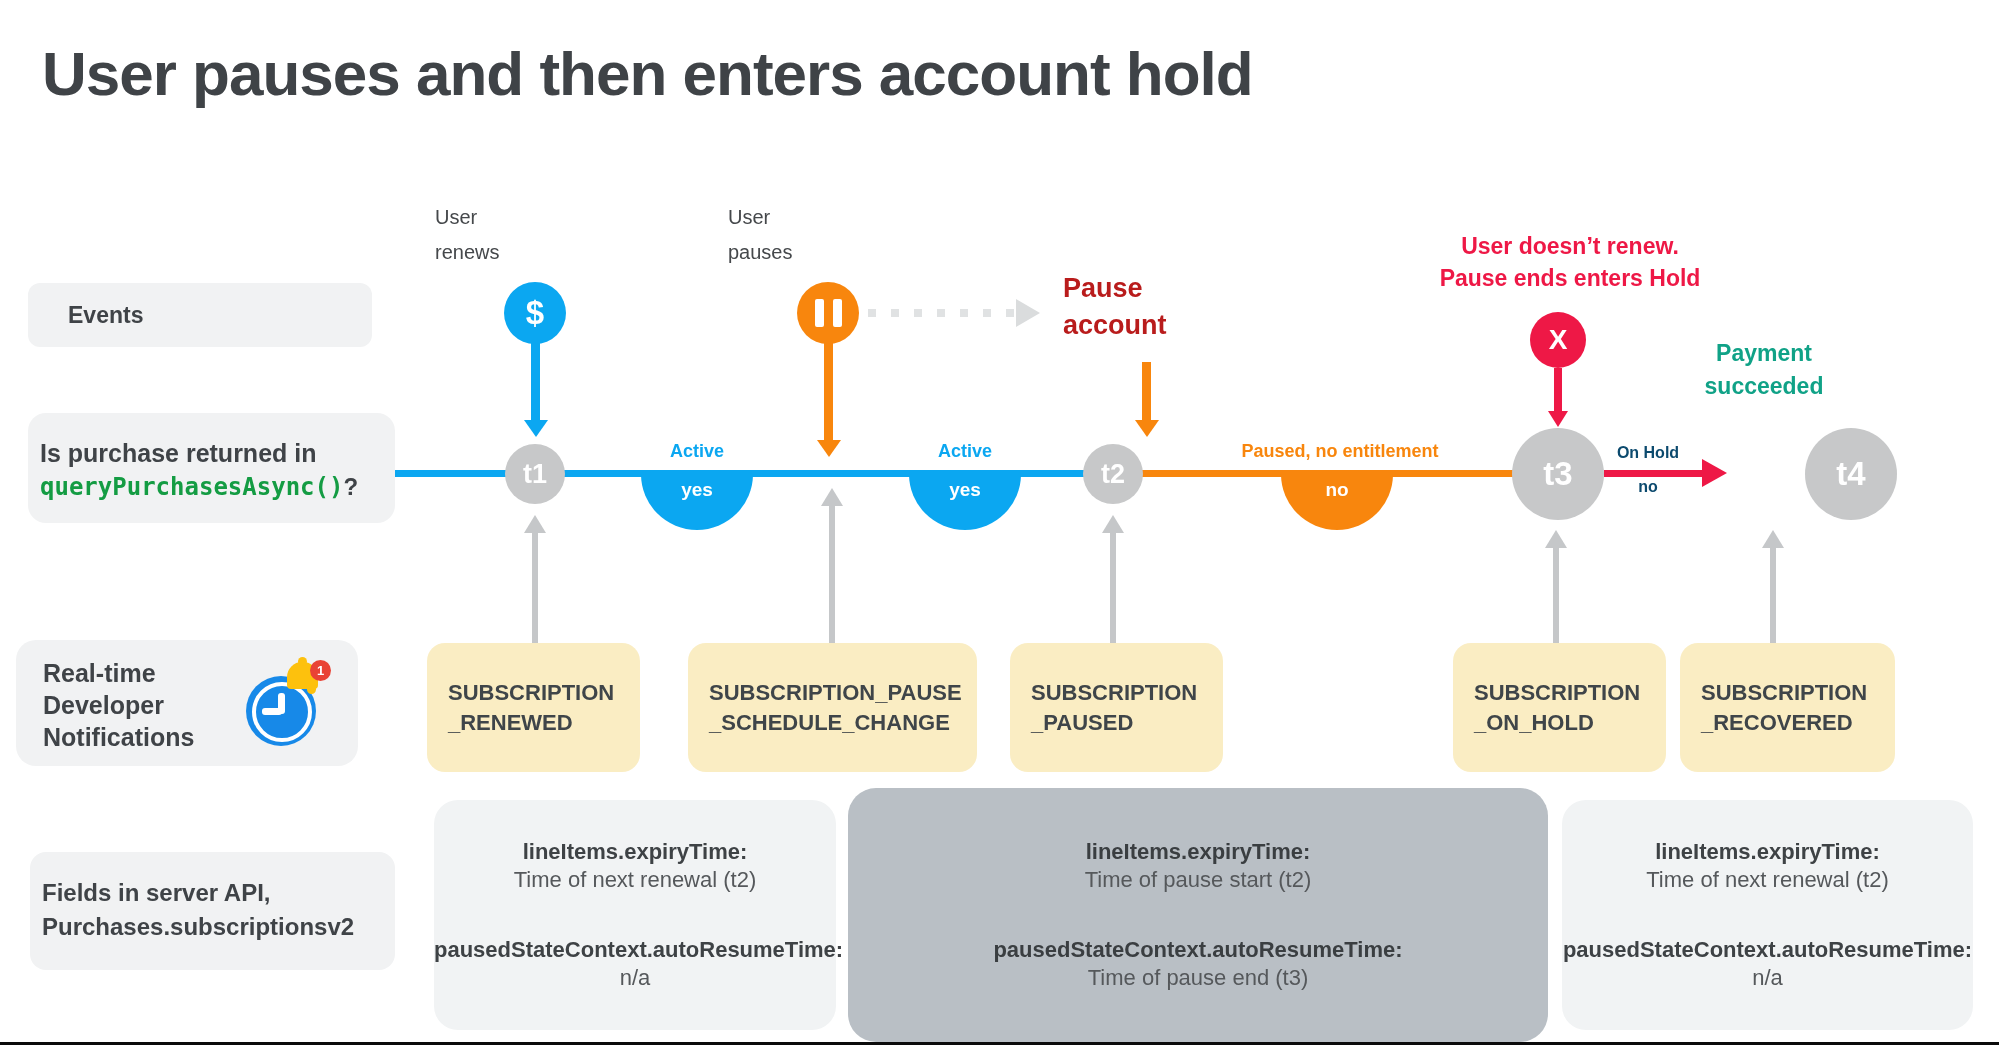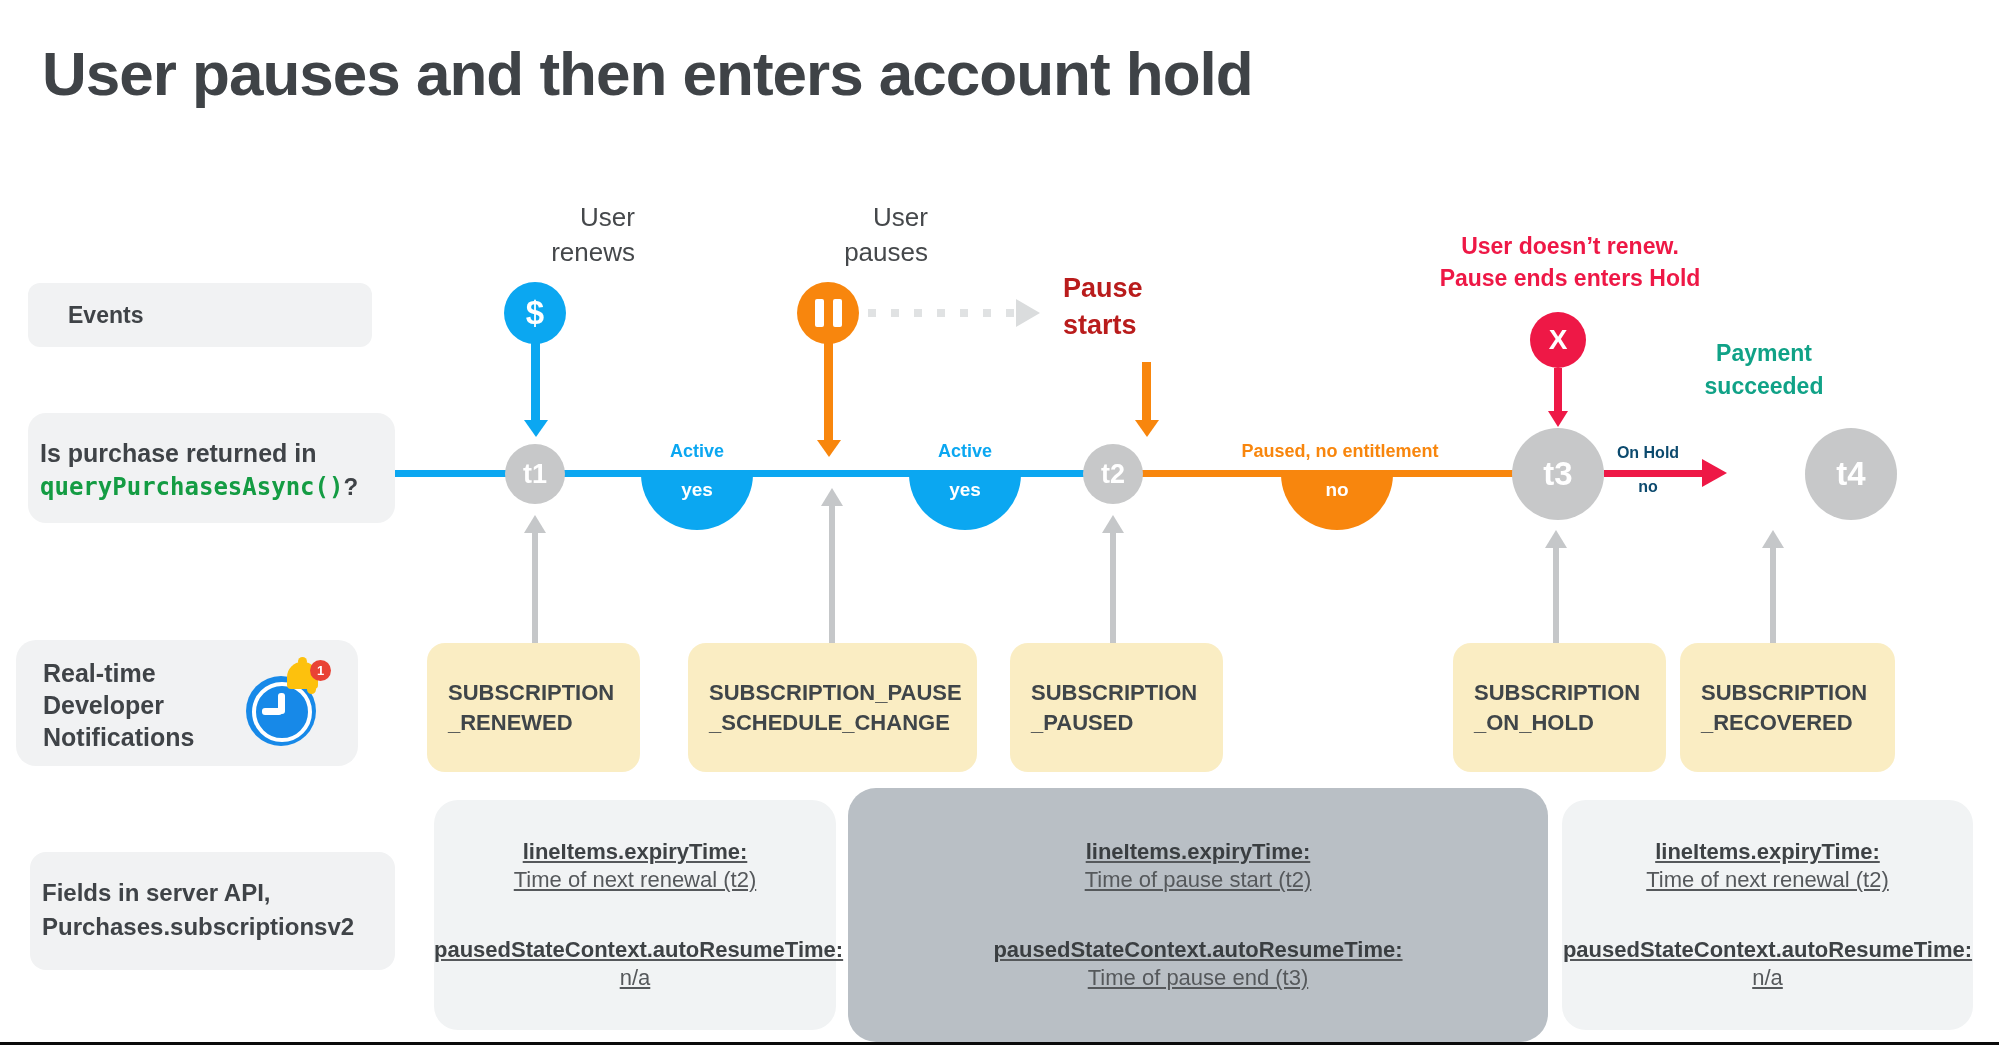--- a/index.html
+++ b/index.html
@@ -31,21 +31,21 @@
   .clock-ring{position:absolute;left:6px;top:6px;width:52px;height:52px;border:4px solid #ffffff;border-radius:50%;}
   .hand-v{position:absolute;left:32px;top:17px;width:7px;height:21px;background:#ffffff;border-radius:3px;}
   .hand-h{position:absolute;left:16px;top:32px;width:20px;height:7px;background:#ffffff;border-radius:3px;}
   .bell{left:287px;top:662px;width:31px;height:27px;background:#FDC10D;border-radius:15px 15px 4px 4px;}
   .bell-knob{position:absolute;left:11px;top:-5px;width:9px;height:9px;border-radius:50%;background:#FDC10D;}
   .bell-clapper{position:absolute;left:20px;top:26px;width:9px;height:6px;border-radius:0 0 5px 5px;background:#FDC10D;}
   .badge{left:310px;top:660px;width:21px;height:21px;border-radius:50%;background:#E94335;
          color:#fff;font-size:13px;font-weight:bold;display:flex;align-items:center;justify-content:center;}
 
   
-  .event-label{font-size:26px;color:#45484B;text-align:right;line-height:35px;}
+  .event-label{font-size:20px;color:#45484B;text-align:left;line-height:35px;}
   .user-renews{left:435px;top:200px;width:200px;}
   .user-pauses{left:728px;top:200px;width:200px;}
   .pause-starts{left:1063px;top:270px;width:190px;text-align:left;font-size:27px;font-weight:bold;color:#b91c1c;line-height:37px;}
   .no-renew{left:1385px;top:230px;width:370px;text-align:center;font-size:23px;font-weight:bold;color:#EE1846;line-height:32px;}
   .payment{left:1669px;top:337px;width:190px;text-align:center;font-size:23px;font-weight:bold;color:#10A287;line-height:33px;}
 
   
   .evt-circle{border-radius:50%;display:flex;align-items:center;justify-content:center;color:#fff;font-weight:bold;}
   .dollar-circle{left:504px;top:282px;width:62px;height:62px;background:#0BA7F1;font-size:33px;}
   .pause-circle{left:797px;top:282px;width:62px;height:62px;background:#F8860D;}
@@ -101,21 +101,21 @@
 
   
   .ybox{position:absolute;top:643px;height:129px;background:#FAEDC3;border-radius:18px;
         display:flex;flex-direction:column;justify-content:center;padding-left:21px;box-sizing:border-box;
         font-size:22px;font-weight:bold;color:#3F4549;line-height:30px;}
   .y1{left:427px;width:213px;} .y2{left:688px;width:289px;} .y3{left:1010px;width:213px;}
   .y4{left:1453px;width:213px;} .y5{left:1680px;width:215px;}
 
   
   .fbox{position:absolute;display:flex;flex-direction:column;justify-content:center;text-align:center;
-        font-size:22px;color:#55585B;box-sizing:border-box;text-decoration:underline;}
+        font-size:22px;color:#55585B;box-sizing:border-box;}
   .fbox b{color:#3E4245;display:block;}
   .fbox .pair{line-height:28px;}
   .gap{height:42px;}
   .f-light{background:#F1F3F4;border-radius:24px;top:800px;height:230px;}
   .f1{left:434px;width:402px;}
   .f-dark{background:#B9BFC5;border-radius:28px;top:788px;height:254px;left:848px;width:700px;}
   .f-dark b{color:#3A3E41;}
   .f3{left:1562px;width:411px;}
 
   .bottom-rule{left:0;top:1042px;width:1999px;height:3px;background:#0B0B0B;}
@@ -164,21 +164,21 @@
   <div class="abs event-label user-renews">
     <div>User</div>
     <div>renews</div>
   </div>
   <div class="abs event-label user-pauses">
     <div>User</div>
     <div>pauses</div>
   </div>
   <div class="abs pause-starts">
     <div>Pause</div>
-    <div>starts</div>
+    <div>account</div>
   </div>
   <div class="abs payment">
     <div>Payment</div>
     <div>succeeded</div>
   </div>
   <div class="abs no-renew">
     <div>User doesn’t renew.</div>
     <div>Pause ends enters Hold</div>
   </div>
 

